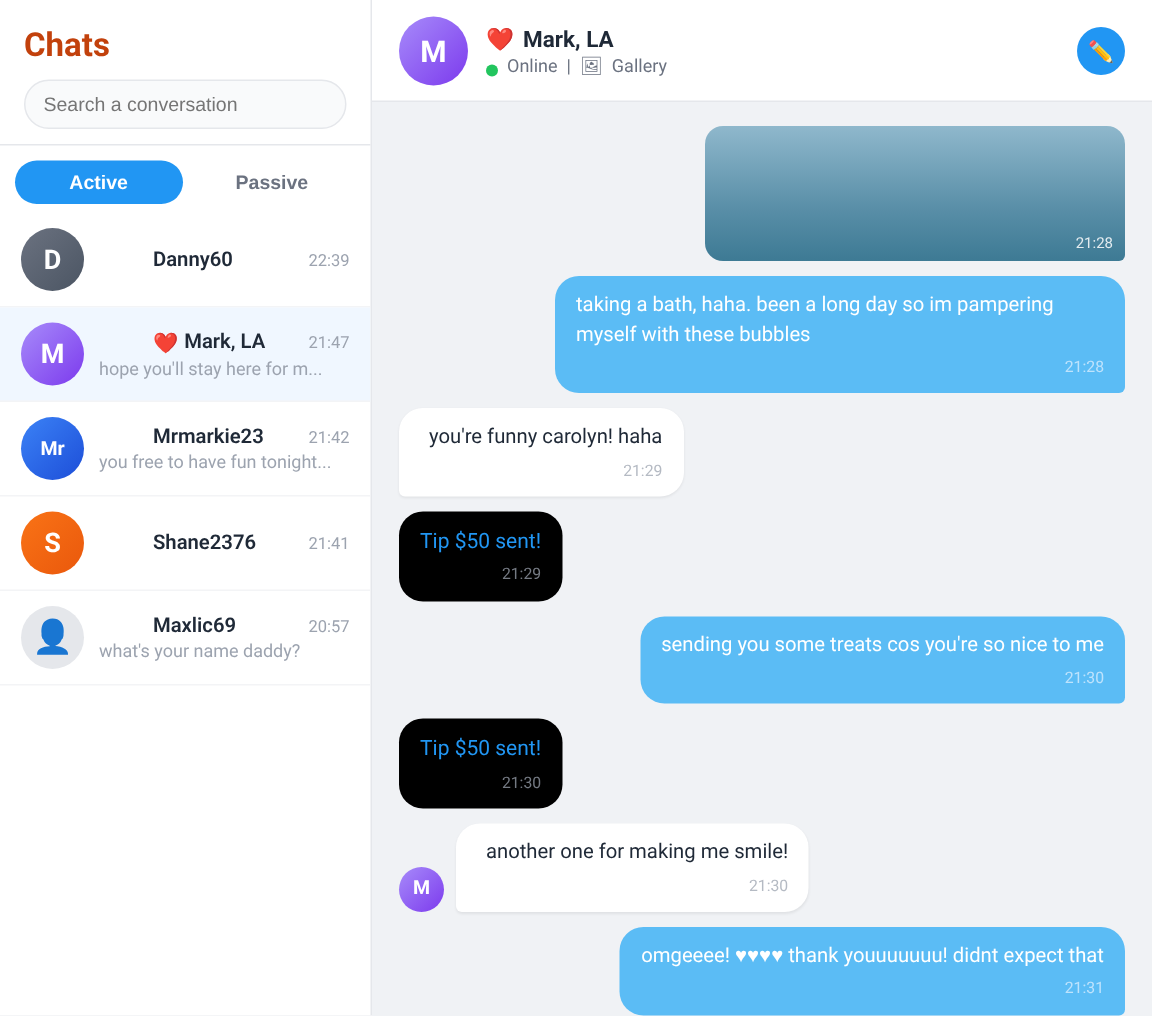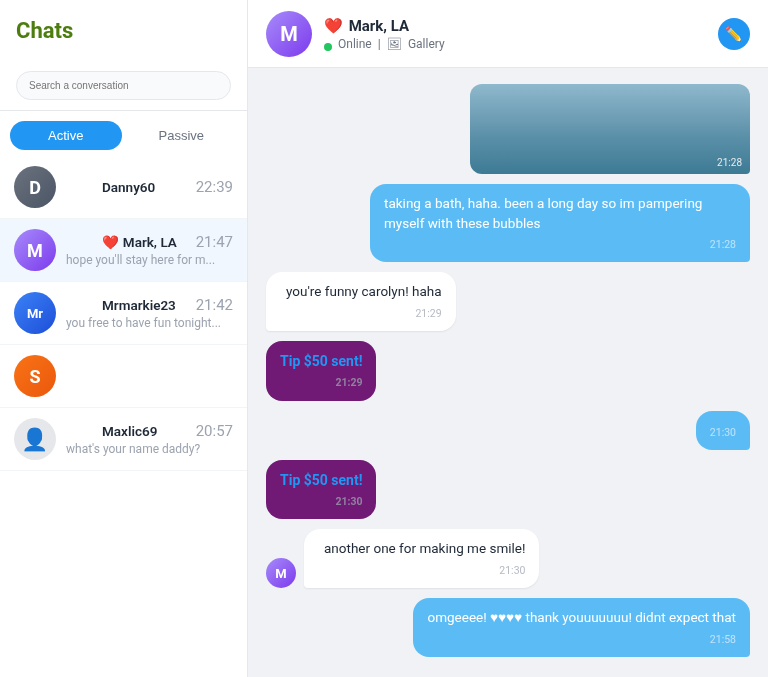--- a/index.html
+++ b/index.html
@@ -17,48 +17,48 @@
     }
 
     .sidebar-header {
       padding: 18px 16px 10px;
       border-bottom: 1px solid #e5e7eb;
     }
 
     .sidebar-title {
       font-size: 22px;
       font-weight: 700;
-      color: #4d7c0f;
-      margin-bottom: 28px;
+      color: #c2410c;
+      margin-bottom: 10px;
     }
 
     .search-box {
       width: 100%;
       padding: 8px 12px;
       border: 1px solid #e5e7eb;
       border-radius: 20px;
-      font-size: 10px;
+      font-size: 13px;
       color: #9ca3af;
       outline: none;
       background: #f9fafb;
     }
 
     .tab-row {
       display: flex;
       padding: 10px 10px 0;
       gap: 4px;
     }
 
     .tab-btn {
       flex: 1;
       padding: 7px 0;
       border-radius: 20px;
       border: none;
       font-size: 13px;
-      font-weight: 400;
+      font-weight: 700;
       cursor: pointer;
     }
 
     .tab-btn.active {
       background: #2196f3;
       color: #fff;
     }
 
     .tab-btn.passive {
       background: transparent;
@@ -113,21 +113,21 @@
     .chat-name {
       font-size: 13.5px;
       font-weight: 600;
       color: #1f2937;
       display: flex;
       align-items: center;
       gap: 4px;
     }
 
     .chat-time {
-      font-size: 15px;
+      font-size: 11px;
       color: #9ca3af;
     }
 
     .chat-preview {
       font-size: 12px;
       color: #9ca3af;
       white-space: nowrap;
       overflow: hidden;
       text-overflow: ellipsis;
       margin-top: 2px;
@@ -263,23 +263,23 @@
 
     .bubble.received {
       background: #fff;
       color: #1f2937;
       border-bottom-left-radius: 4px;
       box-shadow: 0 1px 2px rgba(0,0,0,0.07);
       padding-left: 20px;
     }
 
     .bubble.tip {
-      background: #701a75;
+      background: #000000;
       color: #2196f3;
-      font-weight: 700;
+      font-weight: 400;
       font-size: 14px;
     }
 
     .bubble-time {
       font-size: 10.5px;
       text-align: right;
       margin-top: 4px;
       opacity: 0.75;
     }
 
@@ -354,20 +354,24 @@
           <span class="chat-name">Mrmarkie23</span>
           <span class="chat-time">21:42</span>
         </div>
         <div class="chat-preview">you free to have fun tonight...</div>
       </div>
     </div>
 
     <div class="chat-item">
       <div class="avatar avatar-shane">S</div>
       <div class="chat-info">
+        <div class="chat-name-row">
+          <span class="chat-name">Shane2376</span>
+          <span class="chat-time">21:41</span>
+        </div>
       </div>
     </div>
 
     <div class="chat-item">
       <div class="avatar avatar-maxlic" style="font-size:22px; color:#9ca3af;">👤</div>
       <div class="chat-info">
         <div class="chat-name-row">
           <span class="chat-name">Maxlic69</span>
           <span class="chat-time">20:57</span>
         </div>
@@ -421,20 +425,21 @@
 
     <div class="msg-row received">
       <div class="bubble tip">
         <span>Tip $50 sent!</span>
         <div class="bubble-time">21:29</div>
       </div>
     </div>
 
     <div class="msg-row sent">
       <div class="bubble sent">
+        <span>sending you some treats cos you're so nice to me</span>
         <div class="bubble-time">21:30</div>
       </div>
     </div>
 
     <div class="msg-row received">
       <div class="bubble tip">
         <span>Tip $50 sent!</span>
         <div class="bubble-time">21:30</div>
       </div>
     </div>
@@ -443,18 +448,18 @@
       <div class="msg-avatar">M</div>
       <div class="bubble received">
         <span>another one for making me smile!</span>
         <div class="bubble-time">21:30</div>
       </div>
     </div>
 
     <div class="msg-row sent">
       <div class="bubble sent">
         <span>omgeeee! ♥♥♥♥ thank youuuuuuu! didnt expect that</span>
-        <div class="bubble-time">21:58</div>
+        <div class="bubble-time">21:31</div>
       </div>
     </div>
 
   </div>
 </div>
 
 </body></html>

